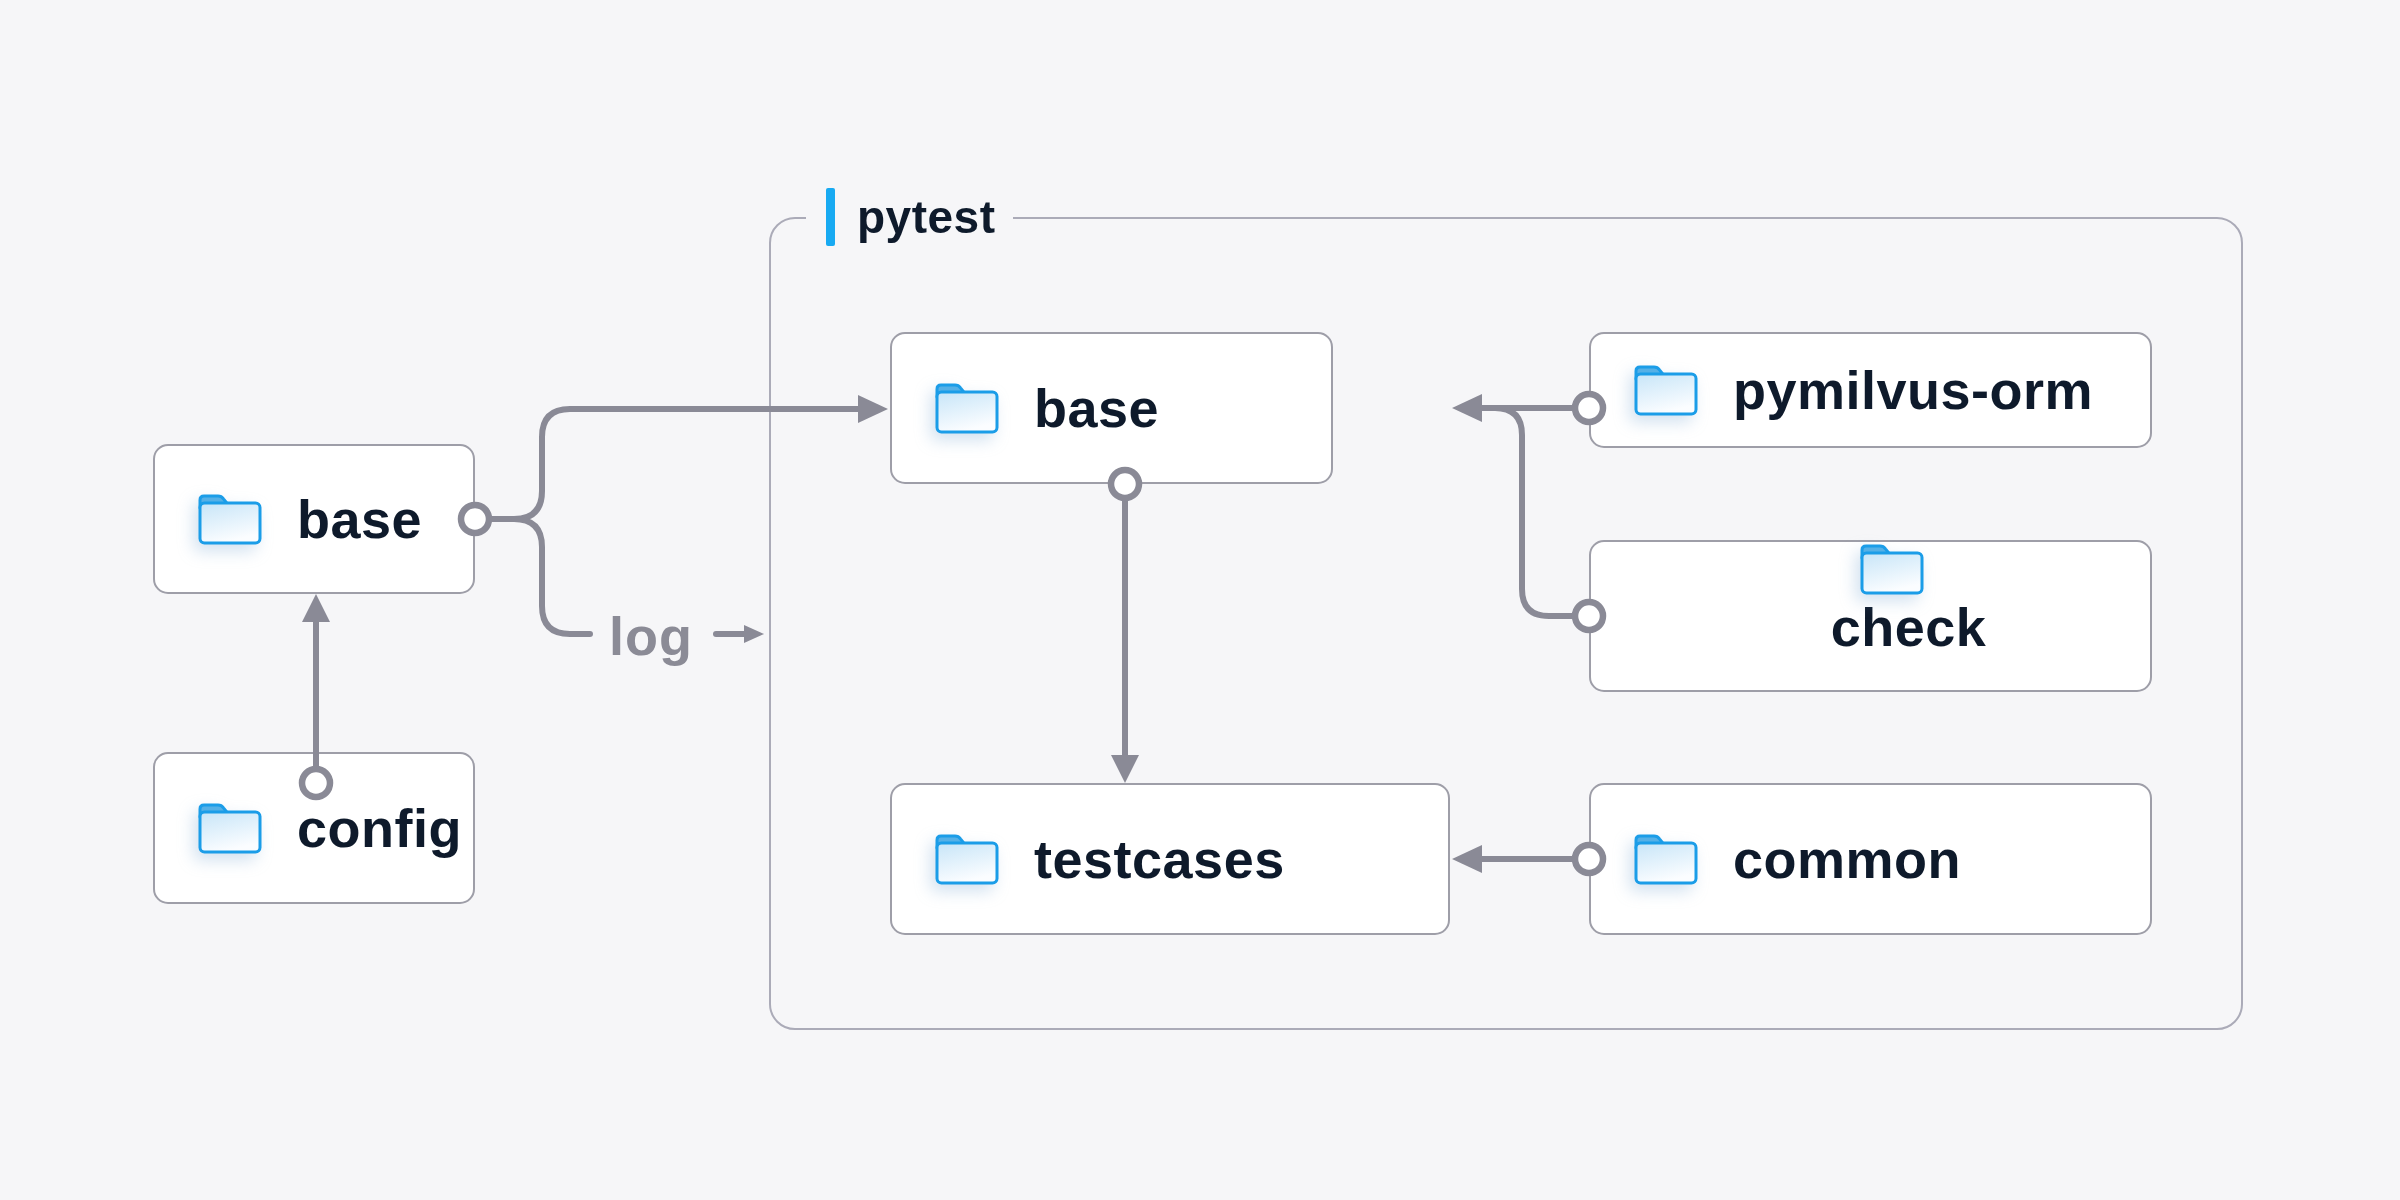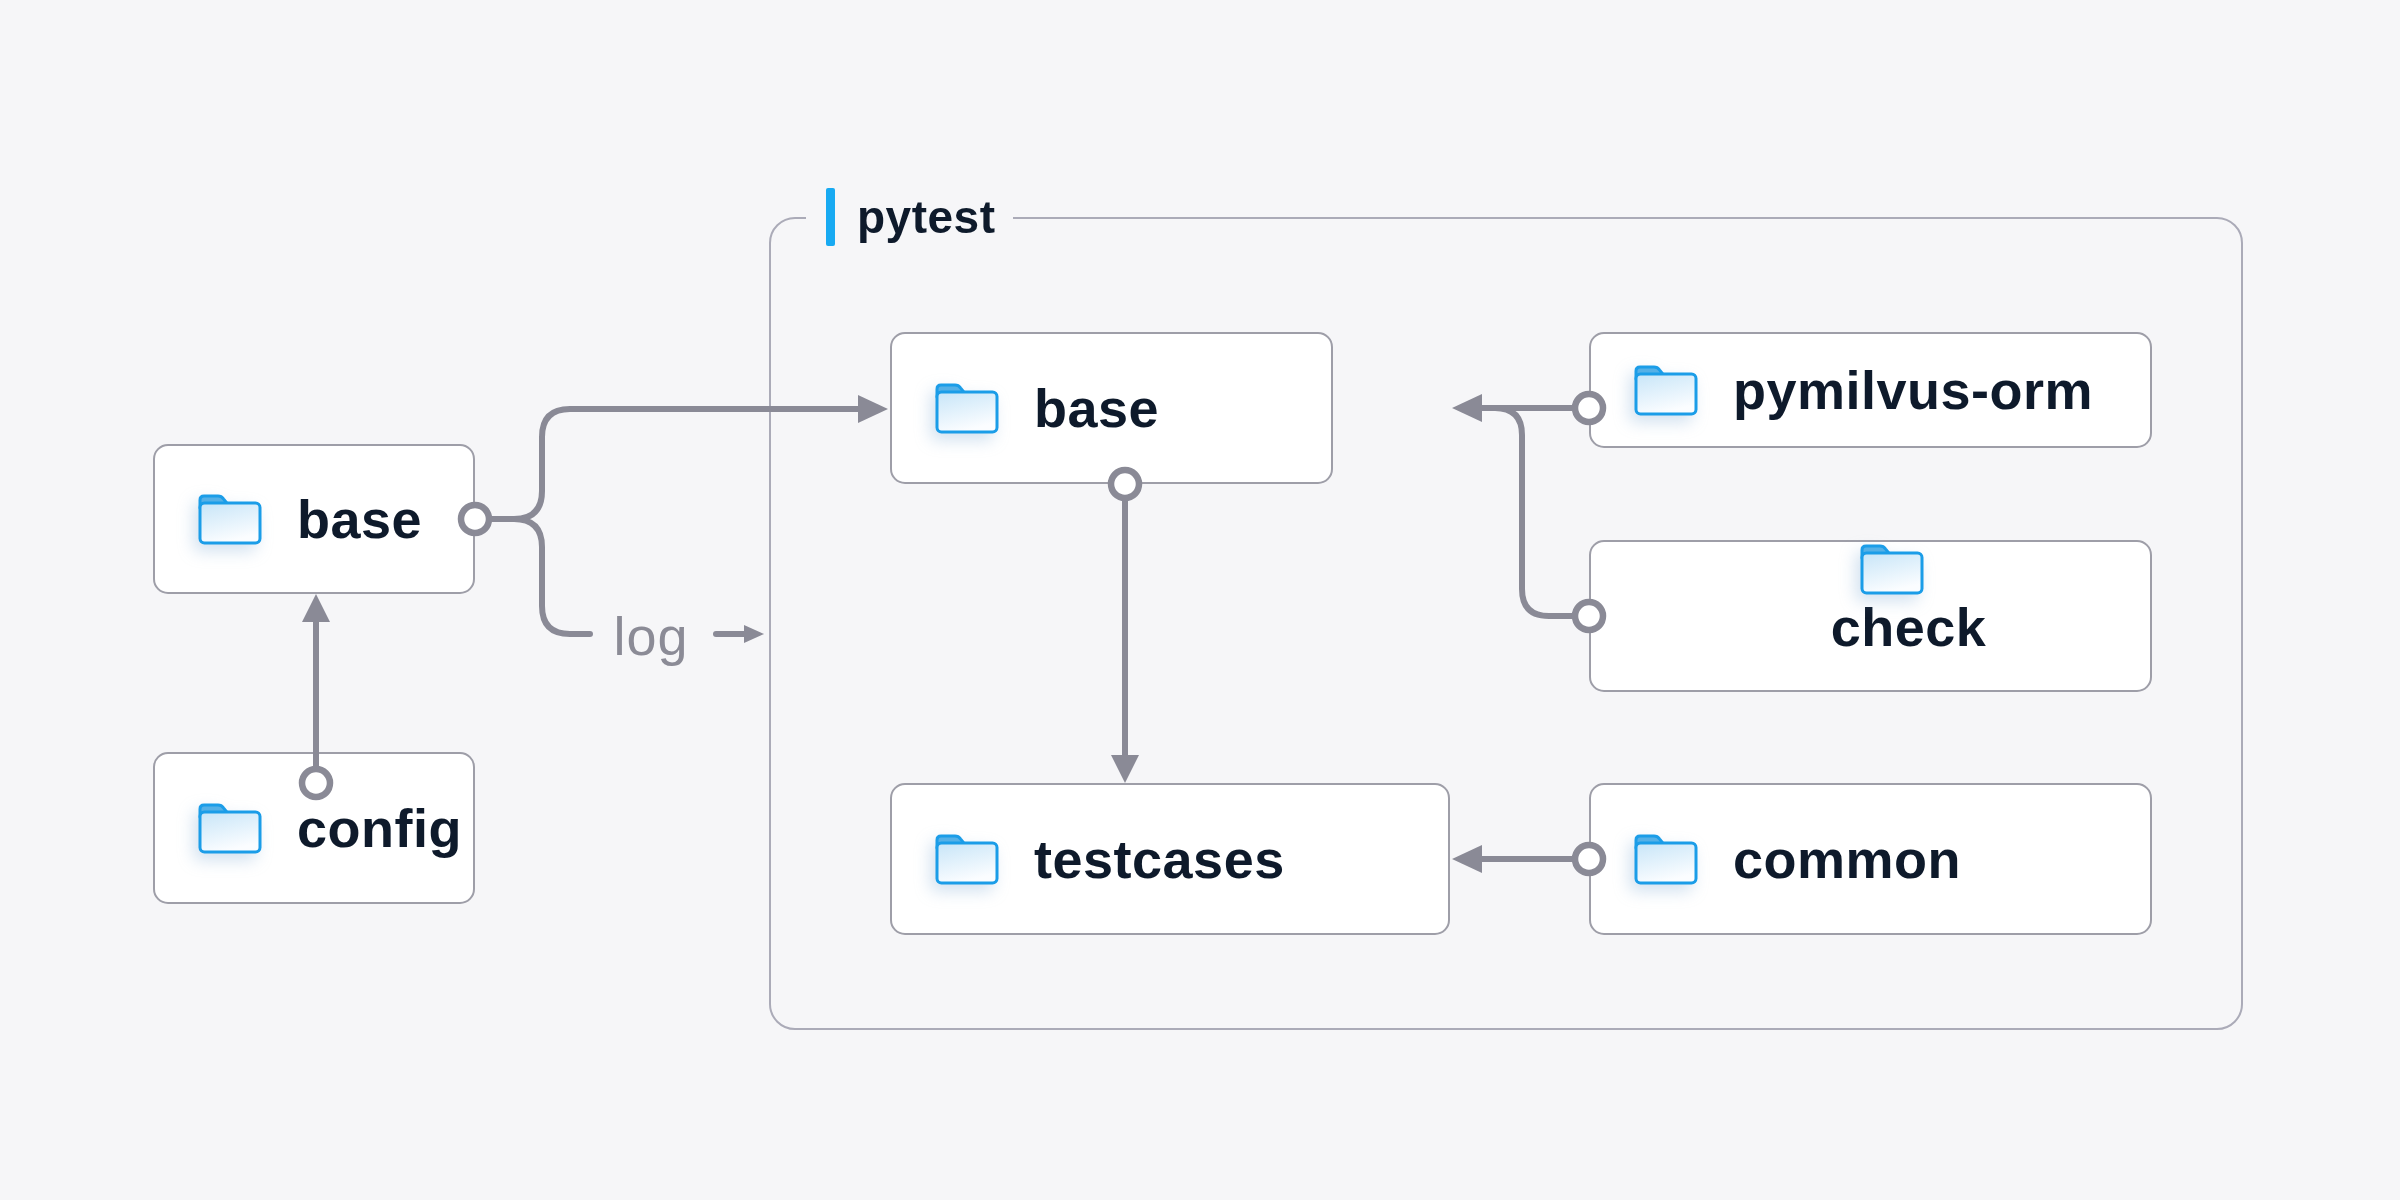--- a/index.html
+++ b/index.html
@@ -101,21 +101,21 @@
     flex:0 0 auto;
     filter:drop-shadow(-5px 7px 8px rgba(110,160,205,.30));
   }
   .edge-label{
     position:absolute;
     left:596px; top:605px;
     width:110px; height:62px;
     line-height:62px;
     text-align:center;
     font-size:54px;
-    font-weight:400;
+    font-weight:700;
     color:var(--muted_text);
     z-index:2;
     letter-spacing:1px;
   }
   .defs-svg{ position:absolute; width:0; height:0; }
 </style>
 </head>
 <body>
 
 <div class="stage">

